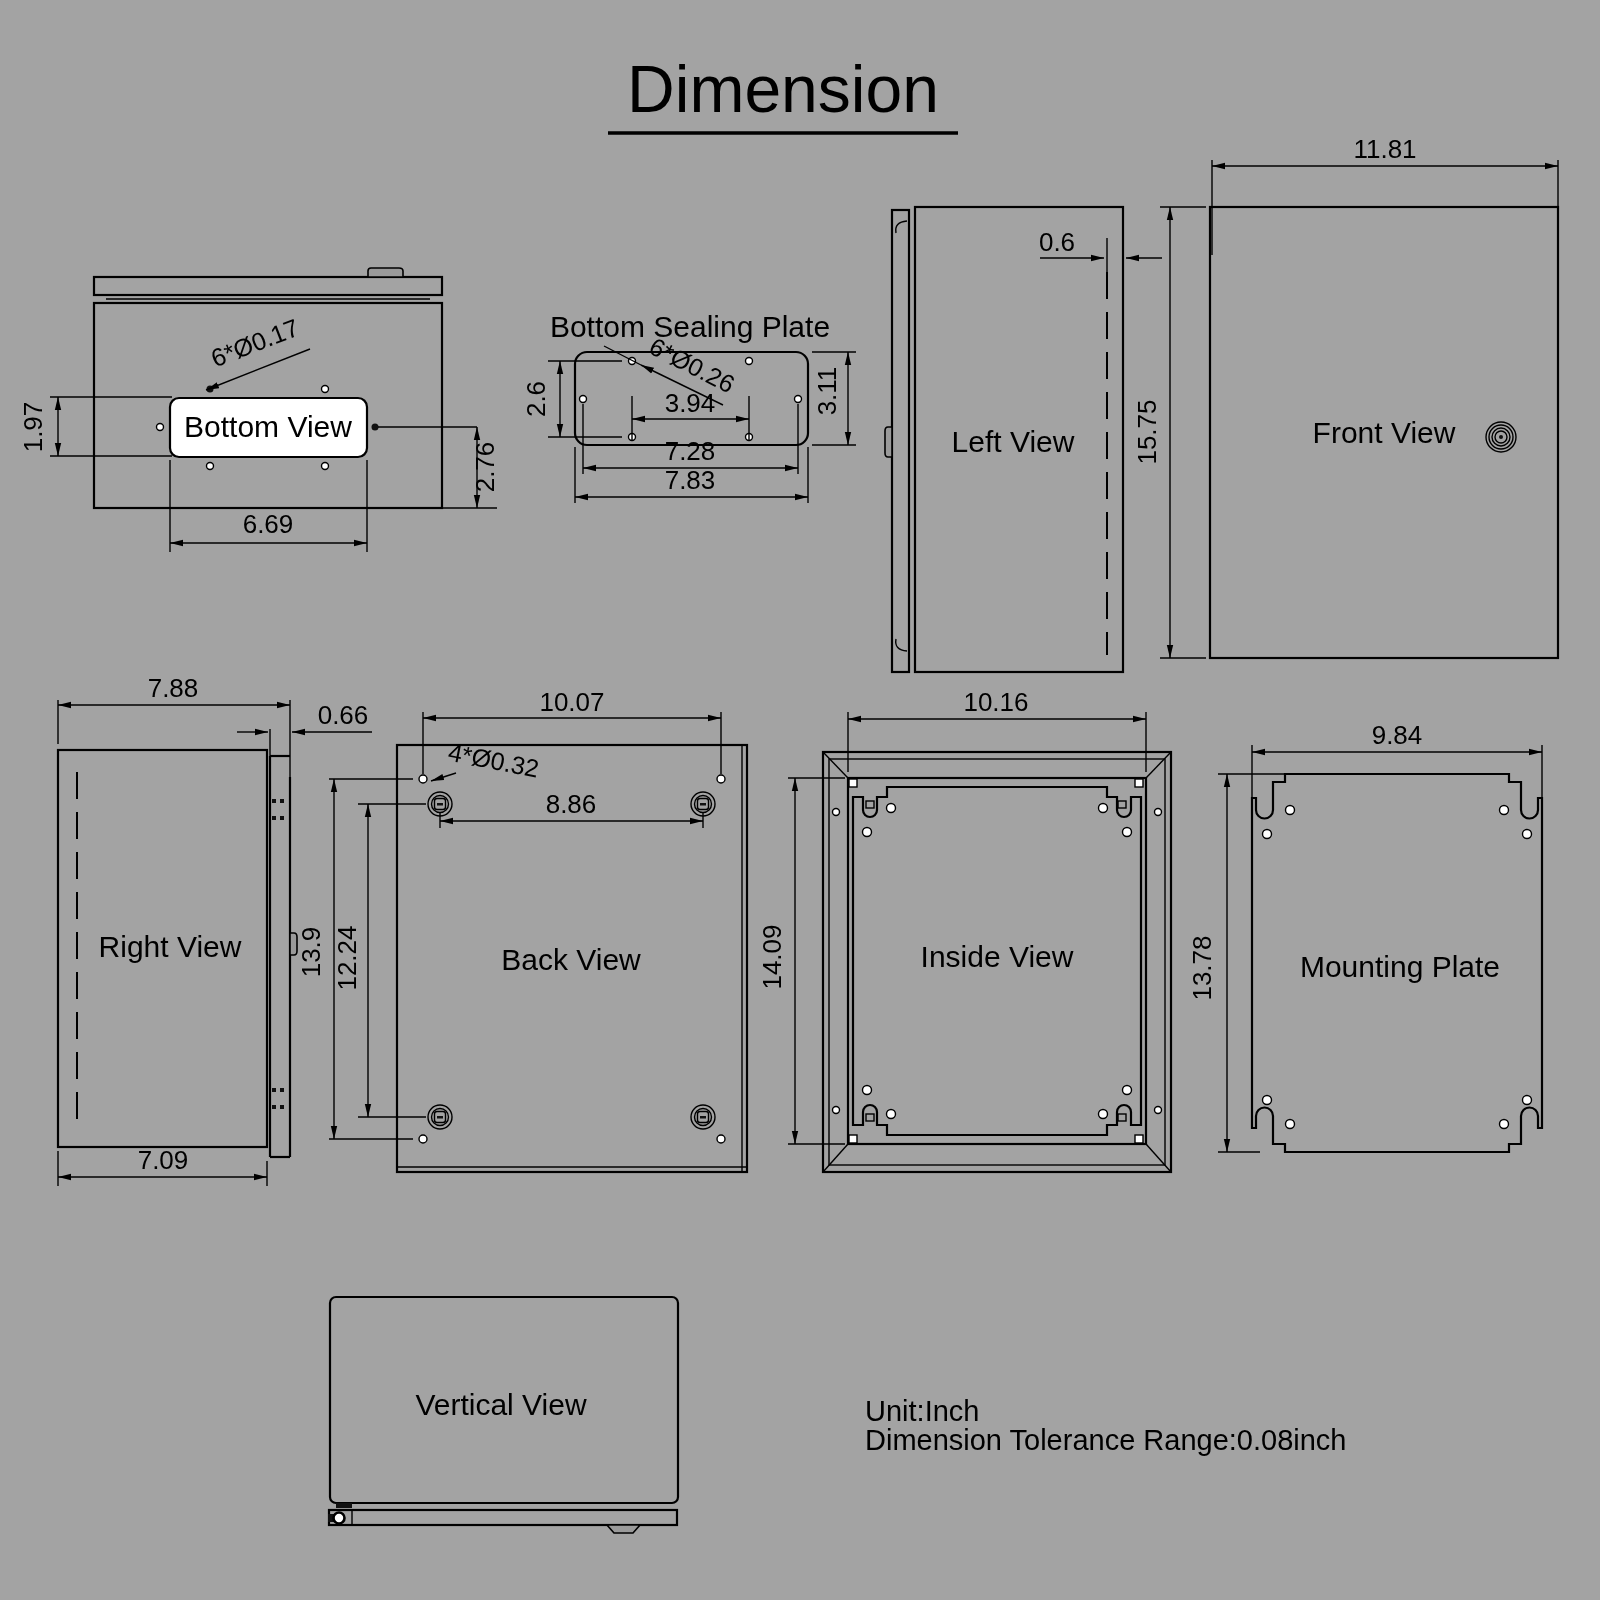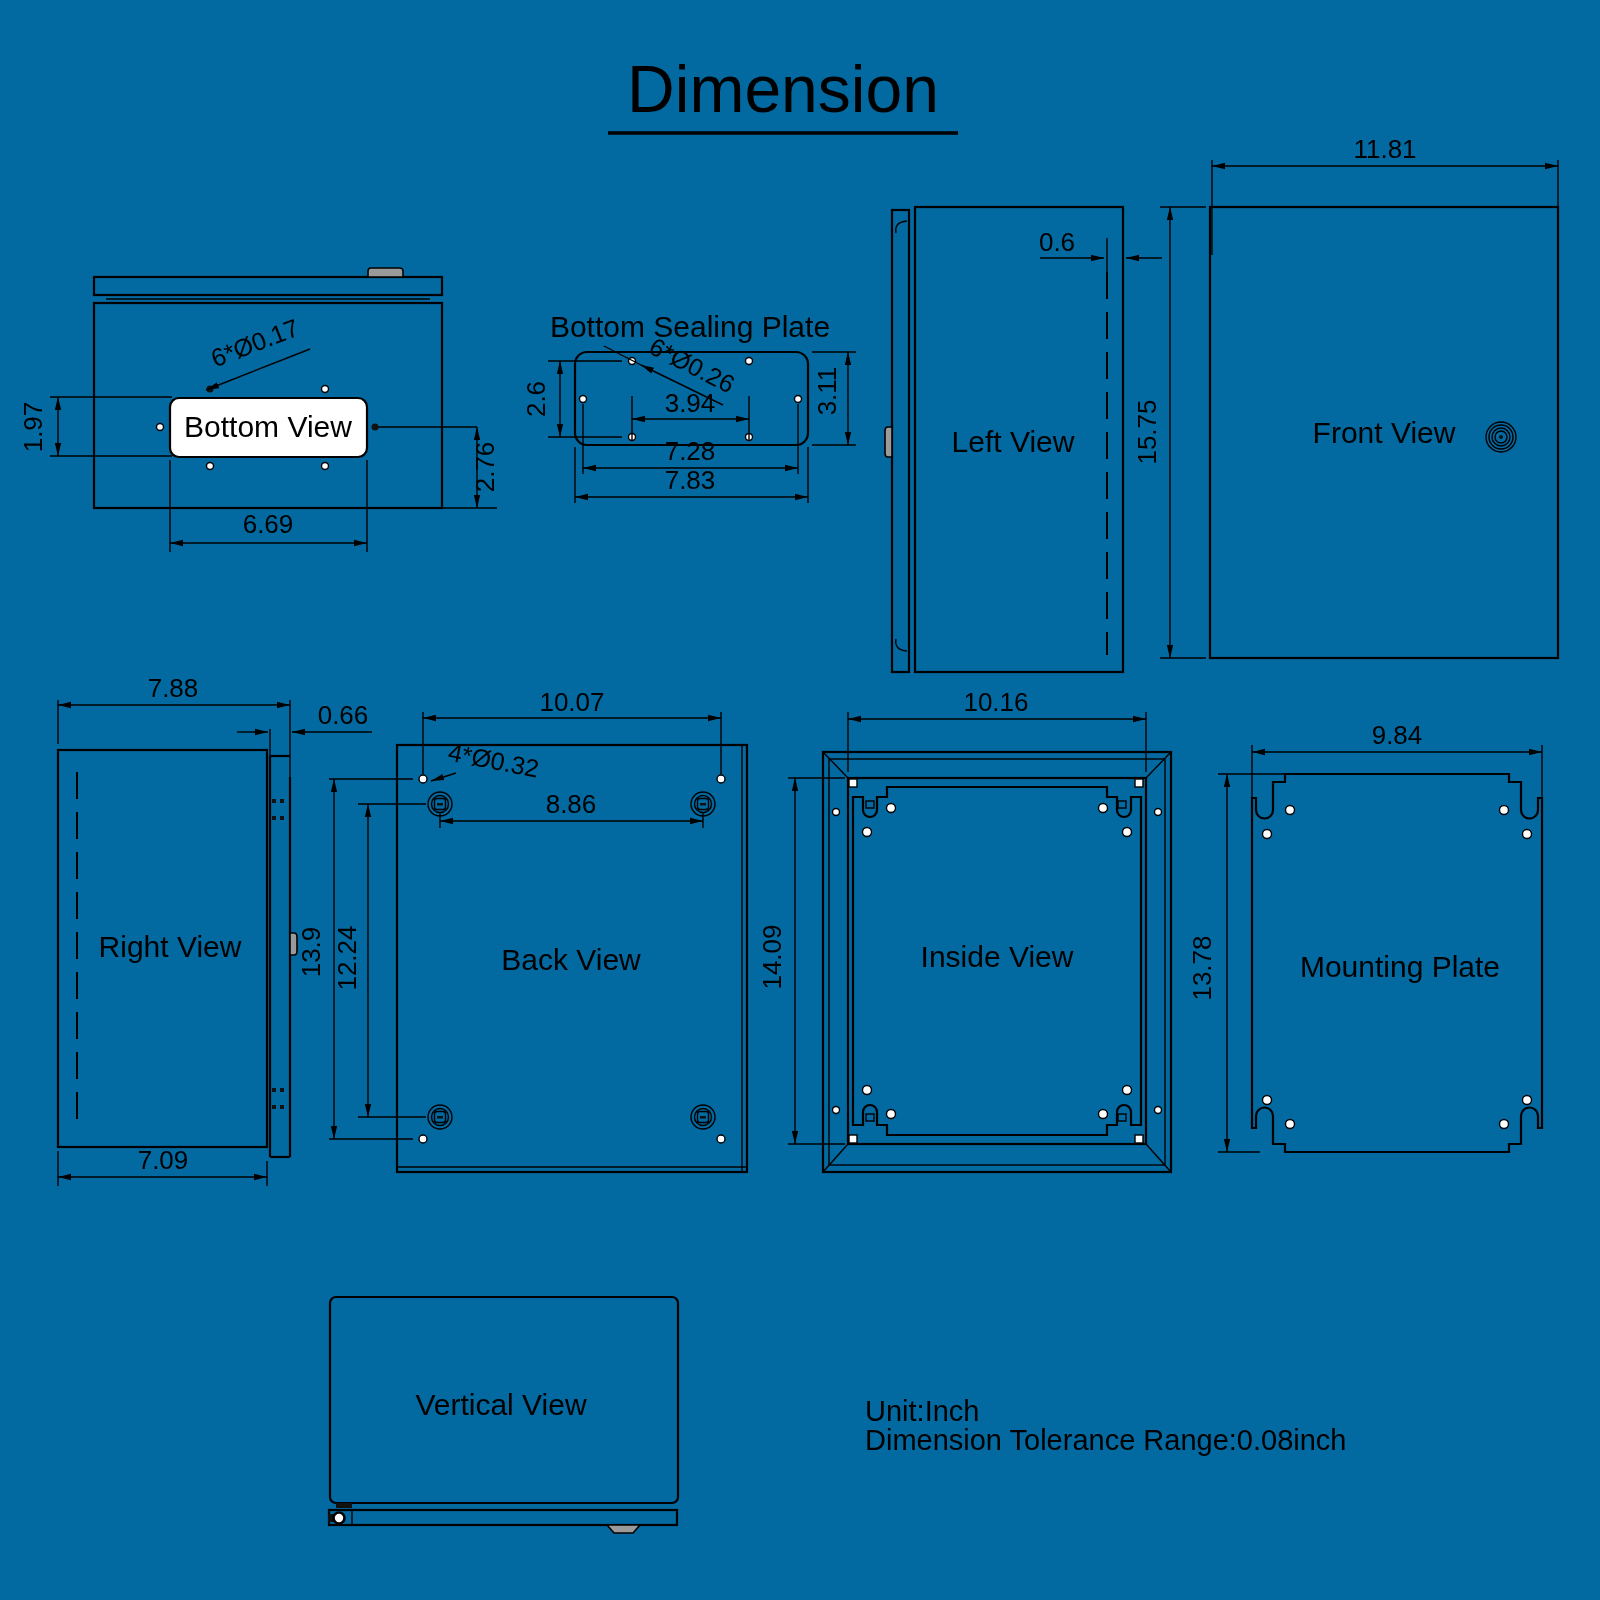--- a/index.html
+++ b/index.html
@@ -1,16 +1,16 @@
 <!DOCTYPE html>
 <html><head>
 <meta charset="utf-8">
 <style>
   html,body{margin:0;padding:0;background:#fff;}
-  #canvas{width:1600px;height:1600px;position:relative;background:#0369a1;
+  #canvas{width:1600px;height:1600px;position:relative;background:#a3a3a3;
           font-family:"Liberation Sans", sans-serif;}
   svg{display:block;}
   svg text{fill:#000;font-family:"Liberation Sans", sans-serif;}
   .ol{stroke:#000;stroke-width:2.2;fill:none;}
   .olf{stroke:#000;stroke-width:2.2;fill:#fff;}
   .tl{stroke:#000;stroke-width:1.4;fill:none;}
   .tlf{stroke:#000;stroke-width:1.4;fill:#fff;}
   .gray{stroke:#000;stroke-width:1.6;fill:#9a9a9a;}
   .blk{fill:#111;stroke:none;}
   .dash{stroke:#000;stroke-width:2;fill:none;stroke-dasharray:27 13;}

